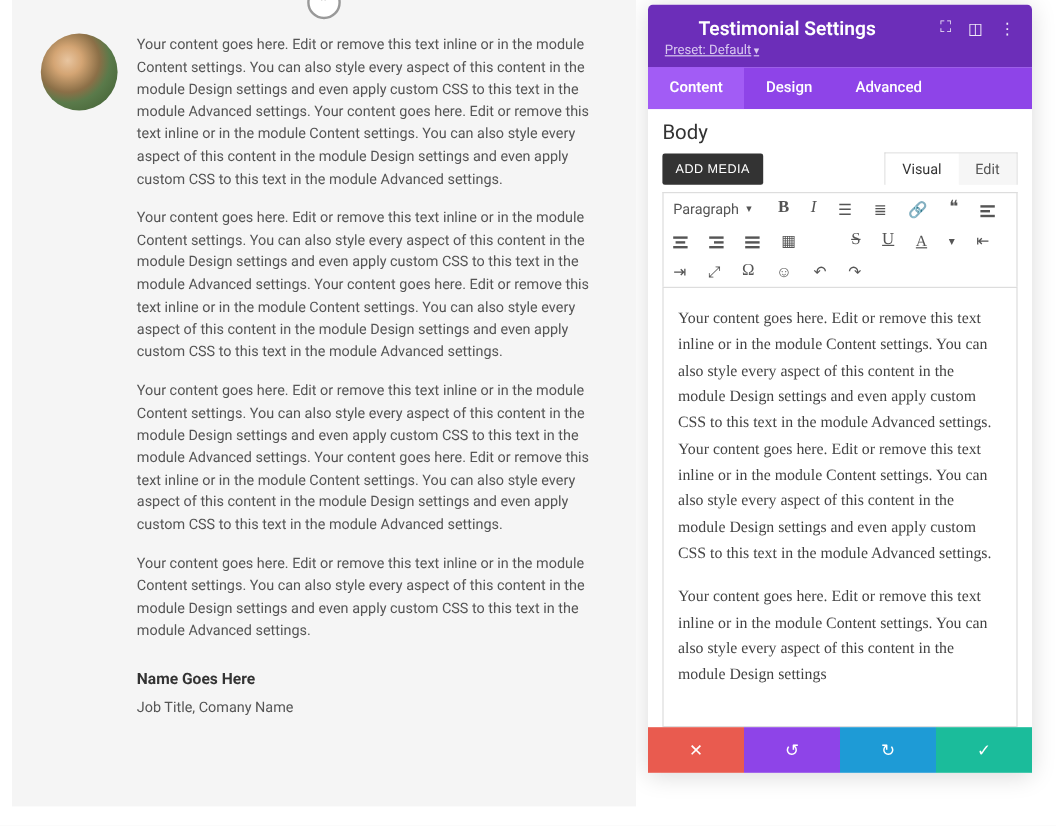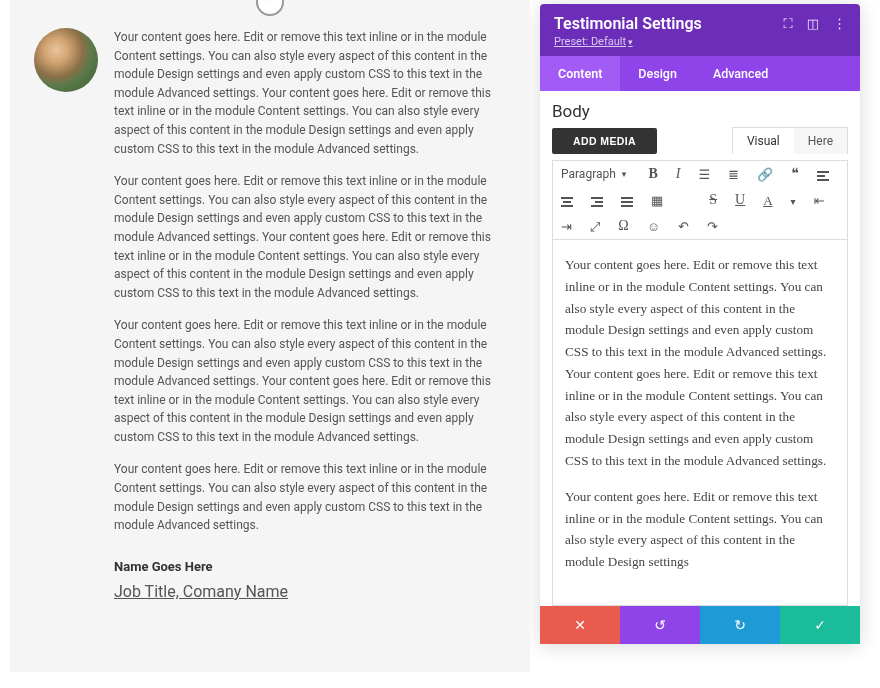--- a/index.html
+++ b/index.html
@@ -63,23 +63,22 @@
     margin-bottom: 14px;
   }
   .author-name {
     font-weight: 700;
     color: #333;
     font-size: 13px;
     margin-top: 22px;
     margin-bottom: 3px;
   }
   .author-job {
-    font-size: 16px;
-    color: #555;
-    text-decoration: underline;
+    font-size: 12px;
+    color: #555;
   }
 
   
   .panel {
     flex: 0 0 320px;
     background: #fff;
     border-radius: 4px;
     box-shadow: 0 2px 20px rgba(0,0,0,0.15);
     display: flex;
     flex-direction: column;
@@ -89,20 +88,21 @@
   .panel-header {
     background: #6c2eb9;
     color: #fff;
     padding: 10px 14px 8px 14px;
     border-radius: 4px 4px 0 0;
   }
   .panel-title-row {
     display: flex;
     align-items: center;
     justify-content: space-between;
+    margin-left: 28px;
   }
   .panel-title {
     font-size: 16px;
     font-weight: 600;
   }
   .header-icons {
     display: flex;
     gap: 14px;
     font-size: 13px;
     color: #fff;
@@ -147,23 +147,23 @@
   .media-row {
     display: flex;
     align-items: center;
     gap: 0;
     margin-bottom: 6px;
   }
   .add-media {
     background: #333;
     color: #fff;
     border: none;
-    padding: 7px 21px;
+    padding: 7px 11px;
     font-size: 10.5px;
-    font-weight: 700;
+    font-weight: 400;
     letter-spacing: 0.4px;
     cursor: pointer;
     border-radius: 2px;
     text-align: right;
   }
   .editor-tabs {
     margin-left: auto;
     display: flex;
     border: 1px solid #ddd;
     border-bottom: none;
@@ -281,21 +281,21 @@
       <div class="tab">Advanced</div>
     </div>
 
     <div class="panel-body">
       <div class="body-label">Body</div>
 
       <div class="media-row">
         <button class="add-media">ADD MEDIA</button>
         <div class="editor-tabs">
           <div class="editor-tab active">Visual</div>
-          <div class="editor-tab">Here</div>
+          <div class="editor-tab">Edit</div>
         </div>
       </div>
 
       <div class="toolbar">
         <span class="sel">
             <span>Paragraph</span> 
             <span style="font-size:9px;">▾</span>
           </span>
         <span class="tb bold">B</span>
         <span class="tb italic">I</span>

